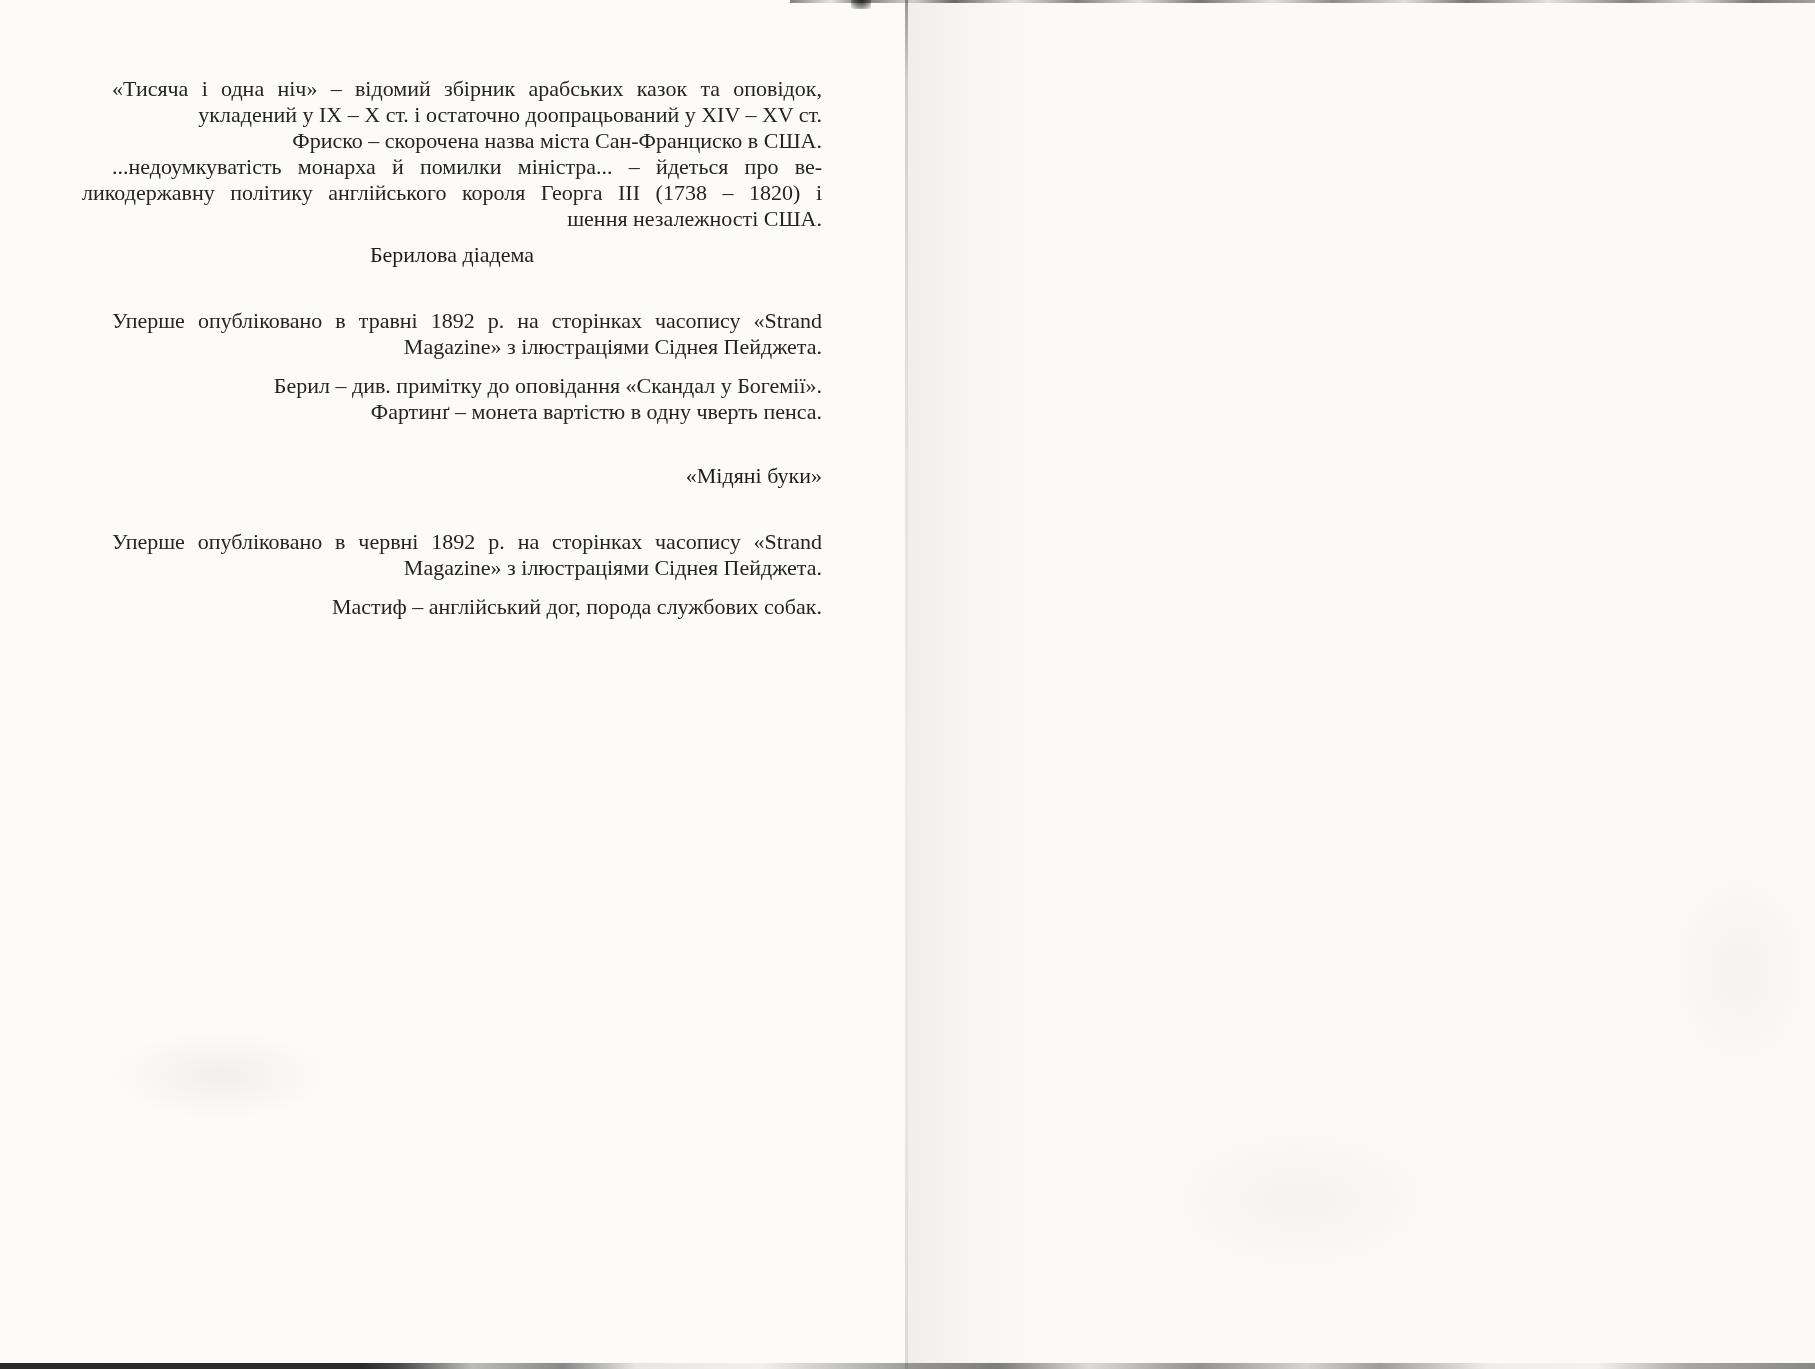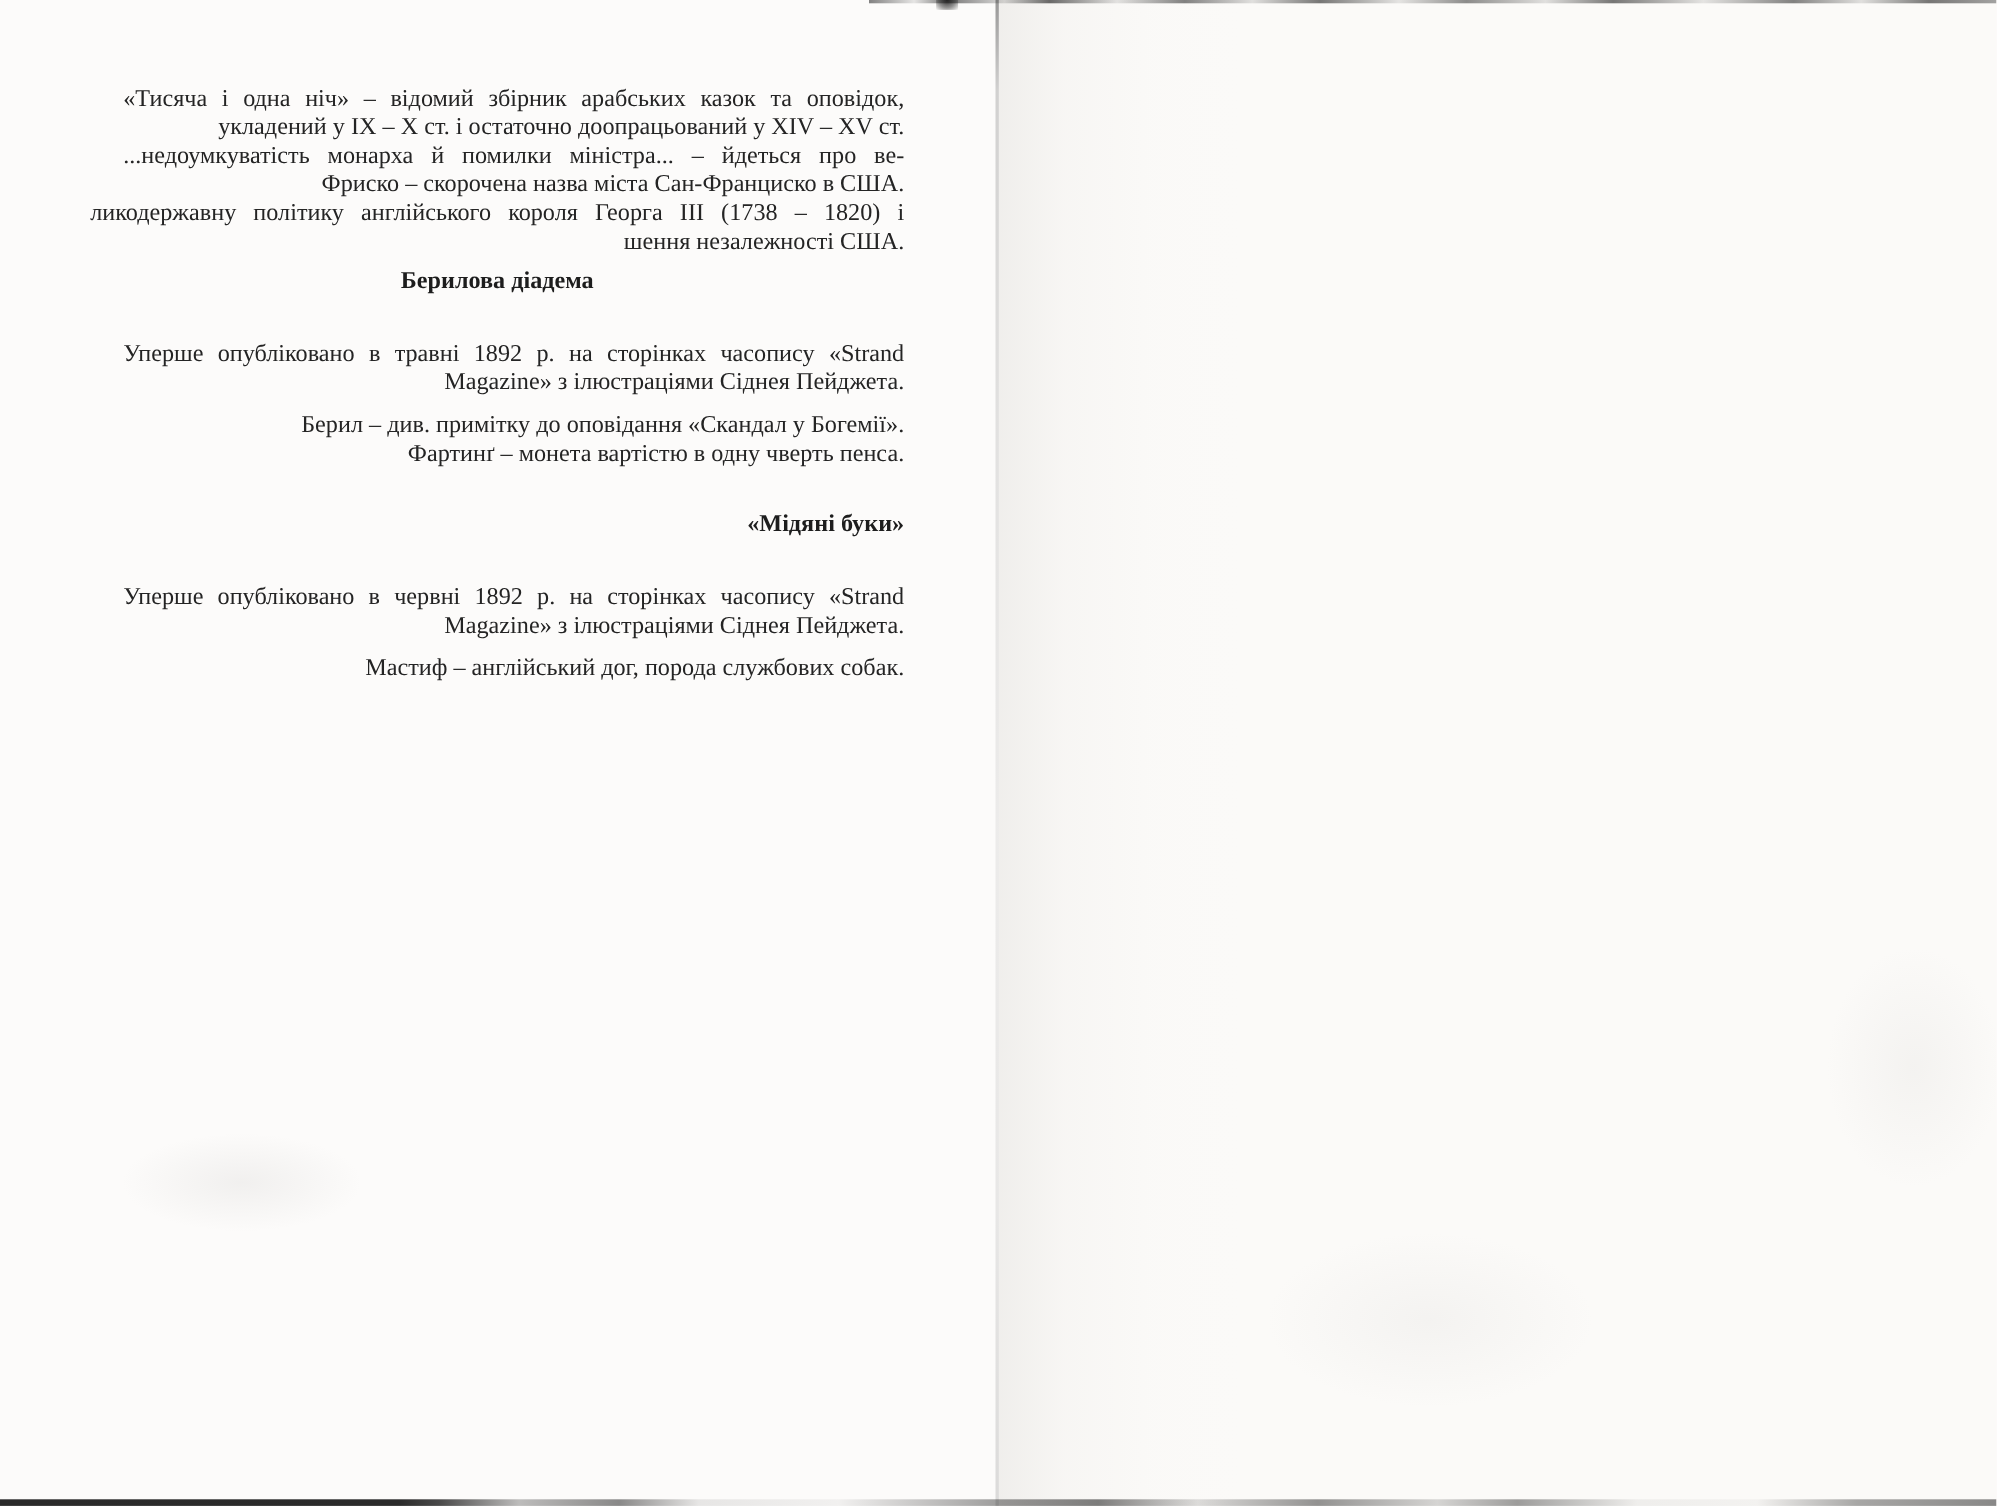--- a/index.html
+++ b/index.html
@@ -53,41 +53,41 @@
   
   .text-block{
     position:absolute;left:82px;top:76px;width:740px;
     font-size:22px;line-height:26px;
   }
   .ln{text-align:right;}
   .ln.jf{text-align:justify;text-align-last:justify;}
   .ln.ind{text-indent:30px;}
   .it{}
   .heading{
-    font-weight:bold;text-align:center;color:#1d1d1d;
+    font-weight:normal;text-align:center;color:#1d1d1d;
     font-size:22px;line-height:26px;
   }
   .h1sp{margin-top:10px;}
   .h2sp{margin-top:38px;text-align:right;}
   .pgroup{margin-top:40px;font-family:Liberation Serif, serif;}
   .ngroup{margin-top:13px;}
 </style>
 </head>
 <body>
 
 <div class="spread">
 
   <div class="page left">
     <div class="text-block">
 
       <div>
         <div class="ln jf ind"><span class="it">«Тисяча і одна ніч»</span><span> – відомий збірник арабських казок та оповідок,</span></div>
         <div class="ln"><span>укладений у IX – X ст. і остаточно доопрацьований у XIV – XV ст.</span></div>
+        <div class="ln ind"><span class="it">Фриско</span><span> – скорочена назва міста Сан-Франциско в США.</span></div>
         <div class="ln jf ind"><span class="it">...недоумкуватість монарха й помилки міністра...</span><span> – йдеться про ве-</span></div>
-        <div class="ln ind"><span class="it">Фриско</span><span> – скорочена назва міста Сан-Франциско в США.</span></div>
         <div class="ln jf"><span>ликодержавну політику англійського короля Георга III (1738 – 1820) і</span></div>
         <div class="ln"><span>шення незалежності США.</span></div>
       </div>
 
       <div class="heading h1sp">Берилова діадема</div>
 
       <div class="pgroup">
         <div class="ln jf ind"><span>Уперше опубліковано в травні 1892 р. на сторінках часопису «Strand</span></div>
         <div class="ln"><span>Magazine» з ілюстраціями Сіднея Пейджета.</span></div>
       </div>

